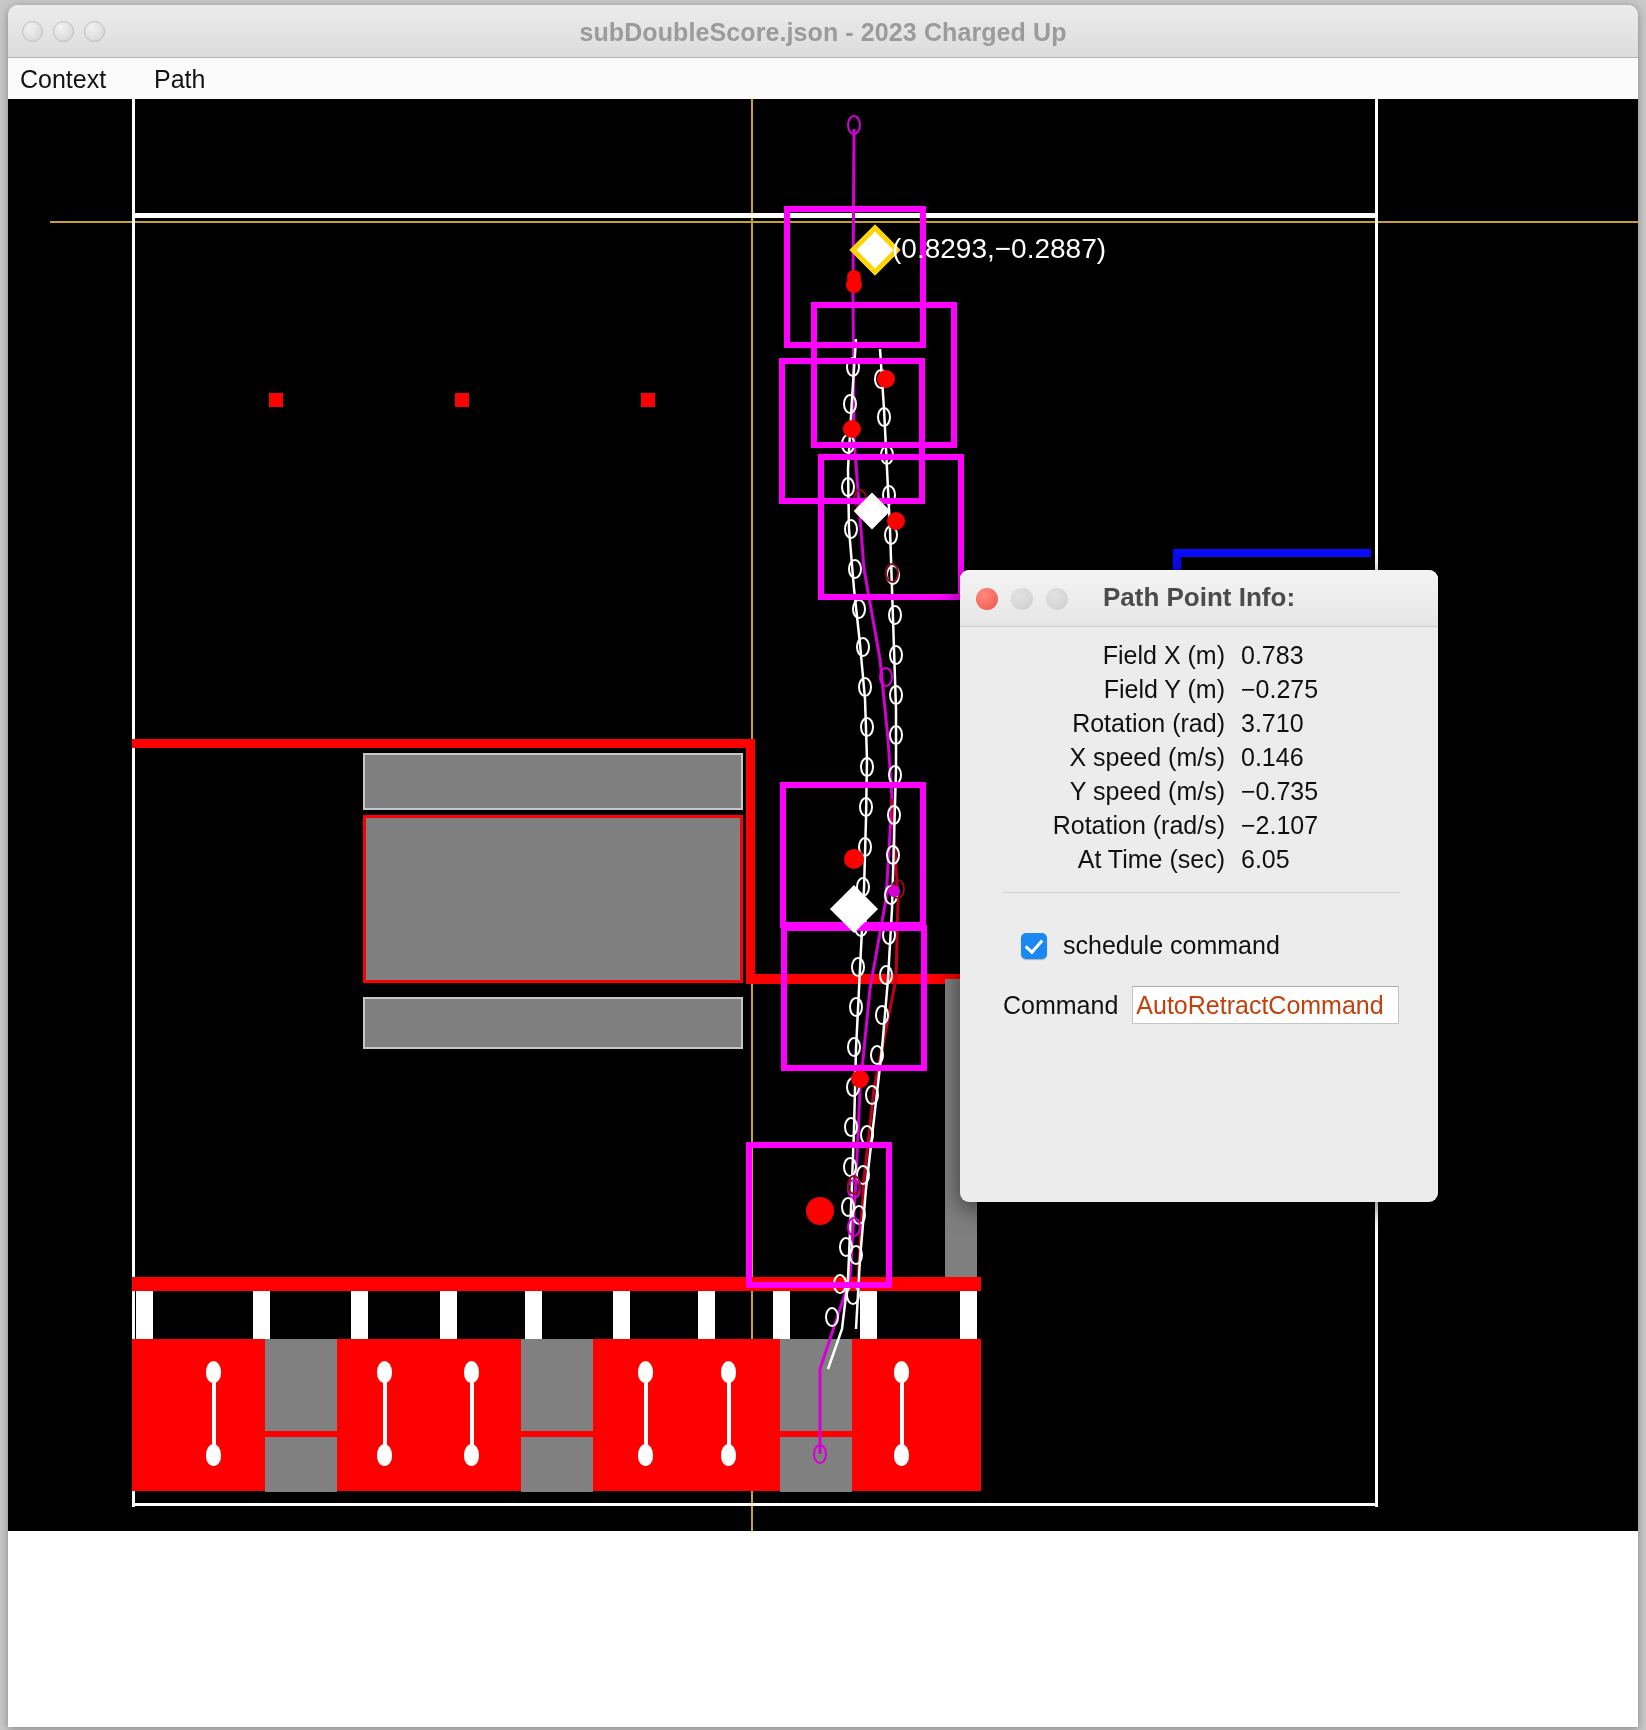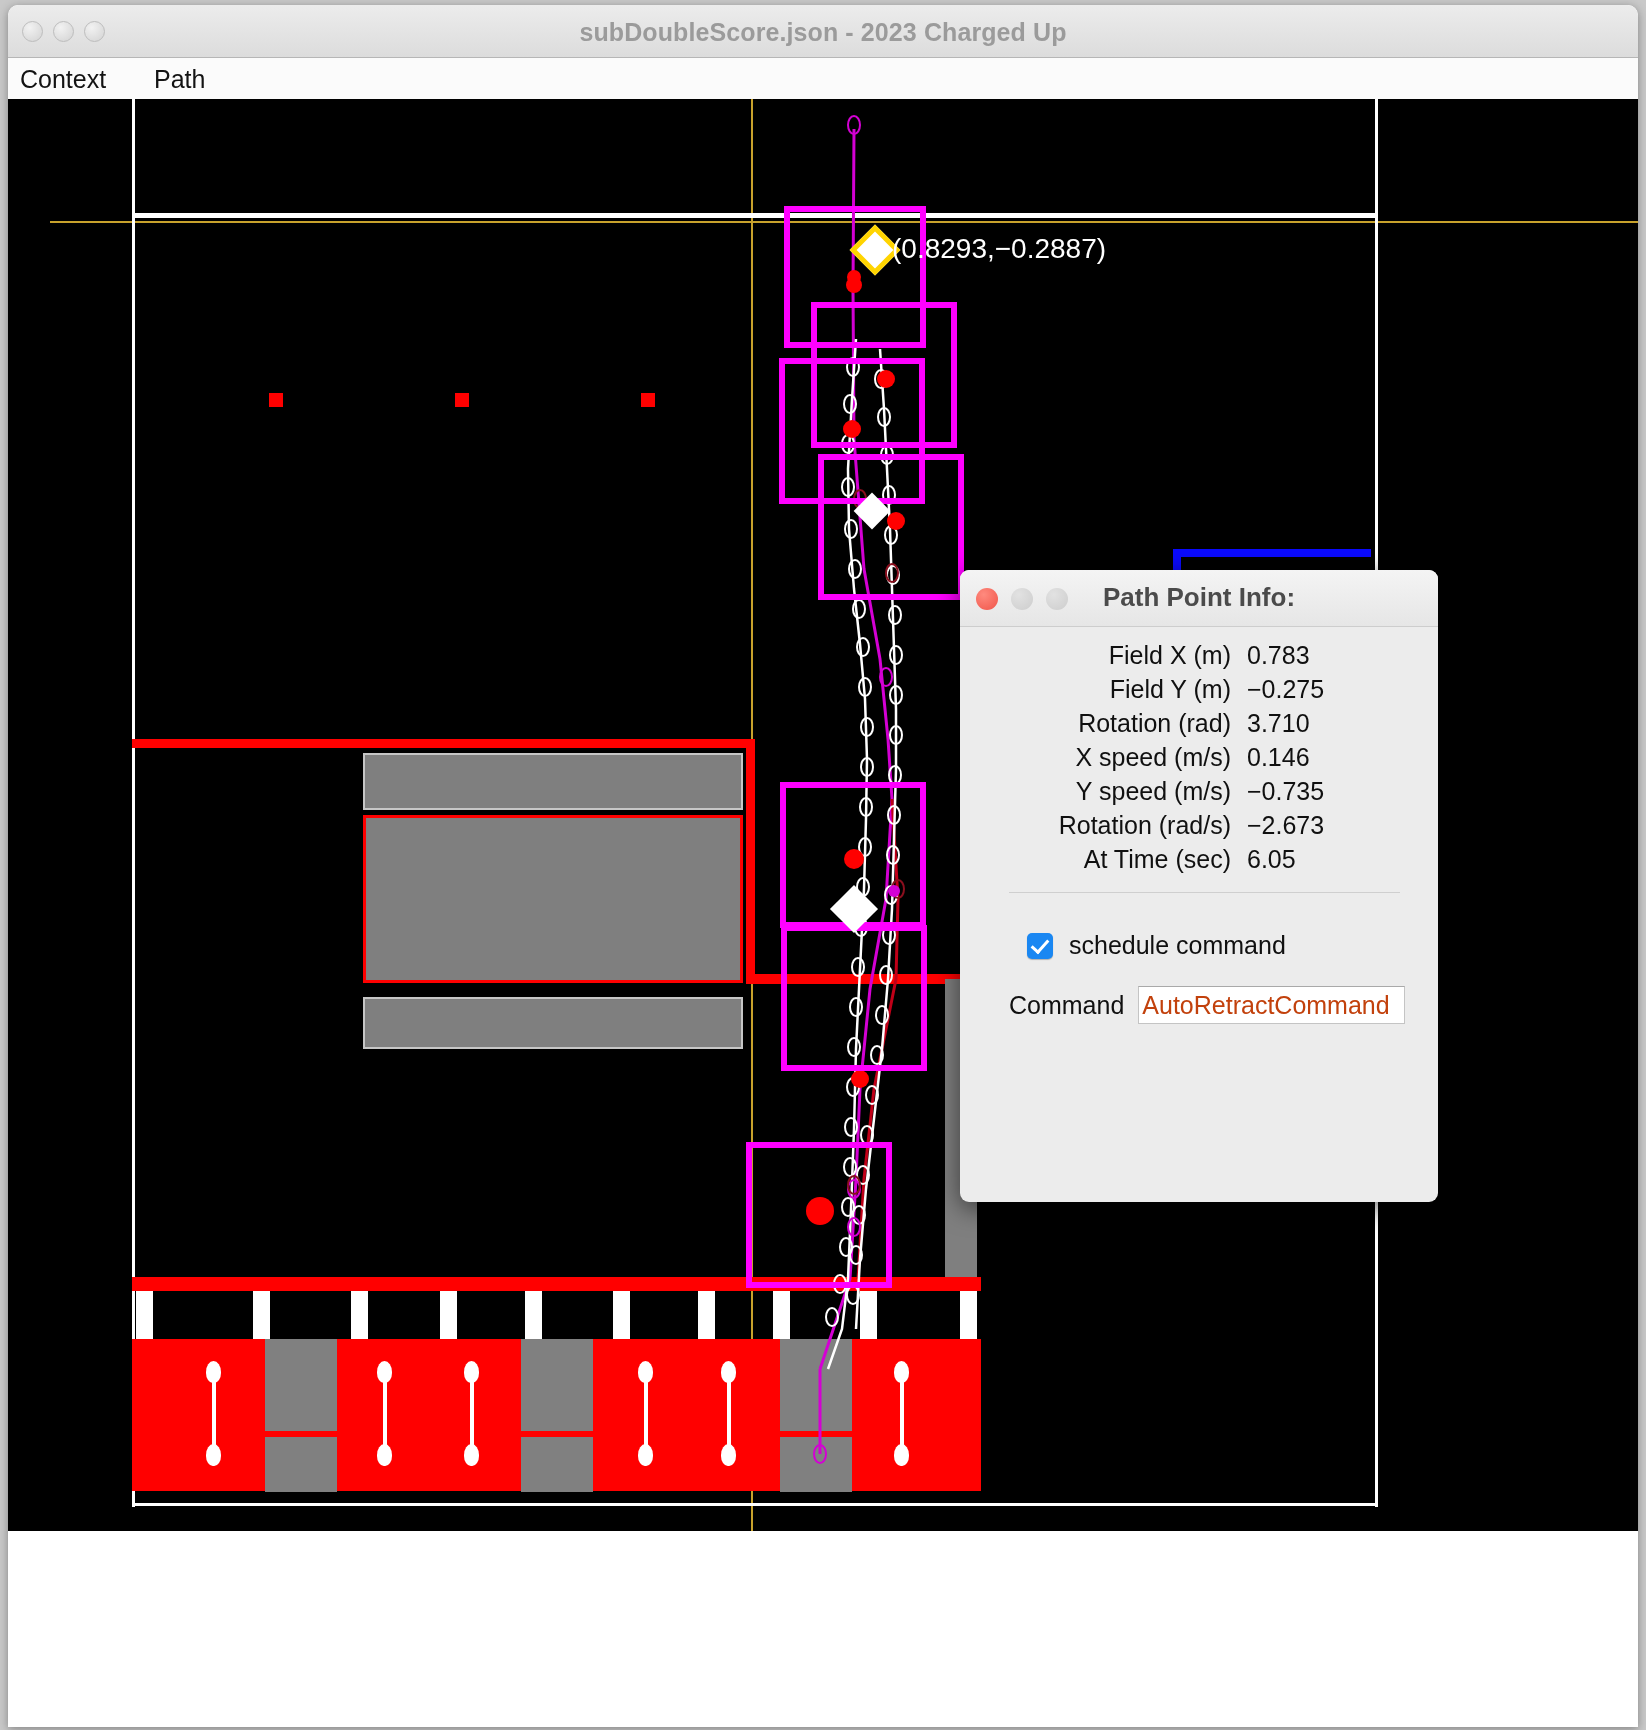--- a/index.html
+++ b/index.html
@@ -142,21 +142,21 @@
     display: flex; gap: 13px;
   }
   .dlg-dot { width: 22px; height: 22px; border-radius: 50%; }
   .dlg-dot.red  { background: radial-gradient(circle at 35% 30%, #ff8a7e, #f0554a); }
   .dlg-dot.gray { background: radial-gradient(circle at 35% 30%, #e2e2e2, #cdcdcd); }
   .dlg-title {
     position: absolute; left: 0; right: 0; top: 12px;
     text-align: center;
     font-size: 26px; font-weight: bold; color: #4b4b4b;
   }
-  .dlg-body { position: relative; padding: 14px 0 0 11px; }
+  .dlg-body { position: relative; padding: 14px 0 0 5px; }
 
   .info-row {
     display: flex;
     align-items: baseline;
     margin-bottom: 5px;
   }
   .info-label {
     width: 260px;
     text-align: right;
     font-size: 25px;
@@ -484,21 +484,21 @@
       <div class="info-row">
         <div class="info-label">X speed (m/s)</div>
         <div class="info-value">0.146</div>
       </div>
       <div class="info-row">
         <div class="info-label">Y speed (m/s)</div>
         <div class="info-value">−0.735</div>
       </div>
       <div class="info-row">
         <div class="info-label">Rotation (rad/s)</div>
-        <div class="info-value">−2.673</div>
+        <div class="info-value">−2.107</div>
       </div>
       <div class="info-row">
         <div class="info-label">At Time (sec)</div>
         <div class="info-value">6.05</div>
       </div>
 
       <div class="dlg-sep"></div>
 
       <div class="chk-row">
         <div class="checkbox"></div>

